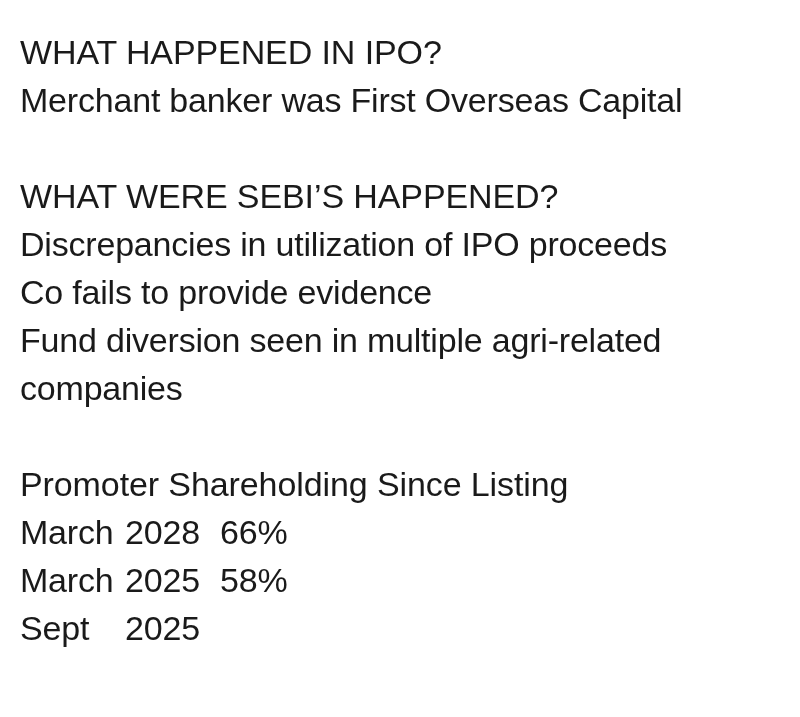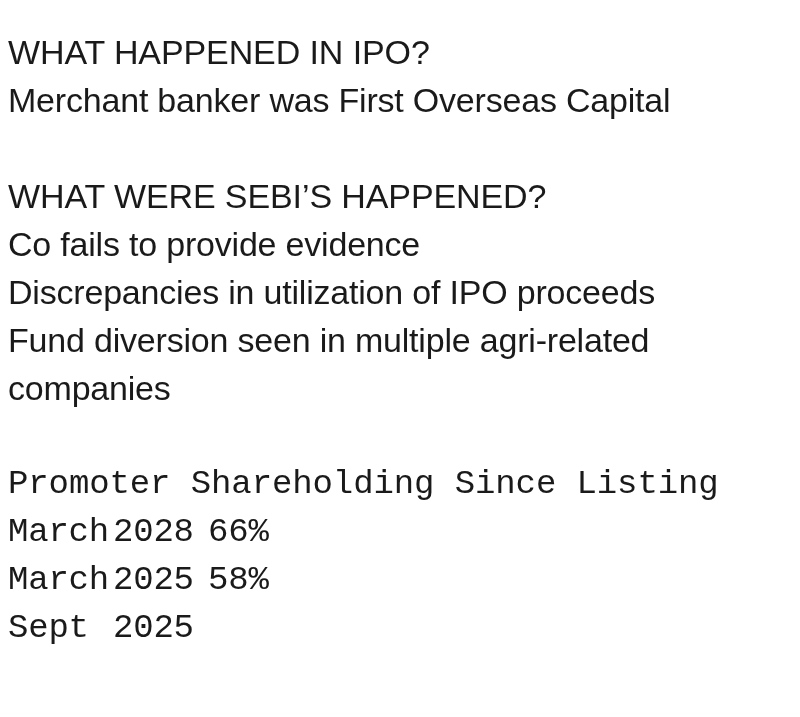--- a/index.html
+++ b/index.html
@@ -12,30 +12,29 @@
     background: #ffffff;
     font-family: "Liberation Sans", sans-serif;
     color: #1a1a1a;
     overflow: hidden;
   }
 
   .page {
     box-sizing: border-box;
     width: 800px;
     height: 717px;
-    padding: 28px 0 0 8px;
+    padding: 28px 0 0 20px;
     background: #ffffff;
   }
 
   .block {
     margin: 0 0 48px 0;
   }
   .block:last-child {
     margin-bottom: 12px;
-    font-family: Liberation Mono, monospace;
   }
 
   .line {
     font-size: 34px;
     line-height: 48px;
     letter-spacing: -0.2px;
     white-space: pre-wrap;
     font-weight: 400;
     color: #1a1a1a;
   }
@@ -78,22 +77,22 @@
 
 <div class="page">
 
   <div class="block">
     <div class="heading">WHAT HAPPENED IN IPO?</div>
     <div class="line">Merchant banker was First Overseas Capital</div>
   </div>
 
   <div class="block">
     <div class="heading">WHAT WERE SEBI’S HAPPENED?</div>
+    <div class="line">Discrepancies in utilization of IPO proceeds</div>
     <div class="line">Co fails to provide evidence</div>
-    <div class="line">Discrepancies in utilization of IPO proceeds</div>
     <div class="line wrap-line">Fund diversion seen in multiple agri-related companies</div>
   </div>
 
   <div class="block">
     <div class="heading">Promoter Shareholding Since Listing</div>
 
     <div class="share-row">
       <span class="col-period">March</span>
       <span class="col-year">2028</span>
       <span class="col-pct">66%</span>

